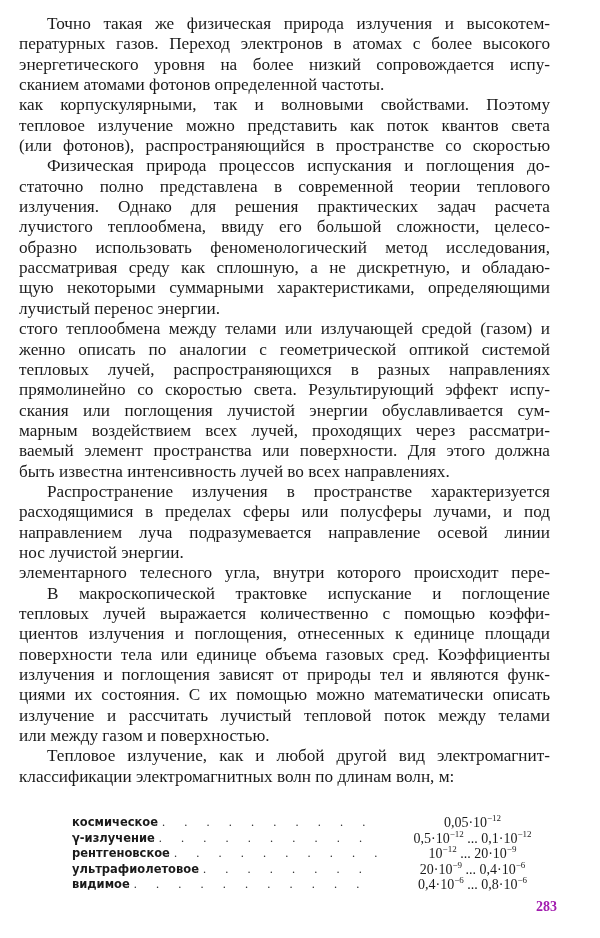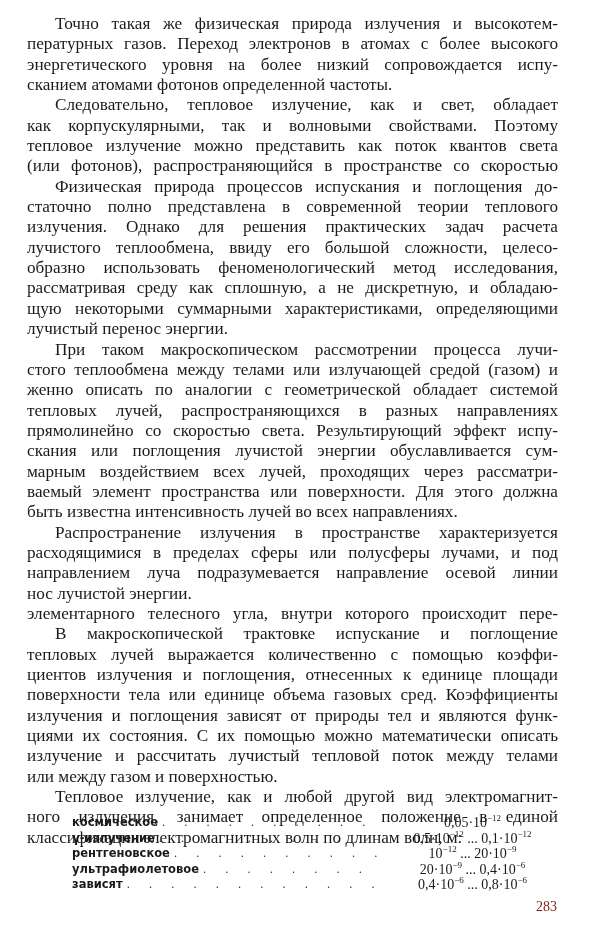--- a/index.html
+++ b/index.html
@@ -1,18 +1,18 @@
 <!DOCTYPE html>
 <html><head>
 <meta charset="utf-8">
 <style>
   html, body { margin: 0; padding: 0; background: #ffffff; }
   body { width: 600px; height: 938px; position: relative; overflow: hidden; }
   .page {
-    position: absolute; left: 27px; top: 14px; width: 531px;
+    position: absolute; left: 19px; top: 14px; width: 531px;
     font-family: "Liberation Serif", "DejaVu Serif", serif;
     font-size: 17.2px; line-height: 20.35px; color: #1a1a1a;
   }
   .line {
     display: block; white-space: nowrap; text-align: justify;
     text-align-last: justify; height: 20.35px; overflow: visible;
   }
   .line.last { text-align-last: left; }
   .line.indent { padding-left: 28px; }
   .table {
@@ -23,57 +23,55 @@
   .row { display: flex; height: 15.6px; align-items: center; }
   .row .name { font-family: "DejaVu Sans", sans-serif; font-weight: bold; font-size: 11.5px; white-space: nowrap; }
   .row .dots {
     flex: 1; overflow: hidden; white-space: nowrap; margin: 0 6px 0 4px;
     letter-spacing: 8px; color: #333;
   }
   .row .val { width: 175px; text-align: center; font-size: 14px; white-space: nowrap; }
   .row .val sup { font-size: 9px; vertical-align: 6px; line-height: 0; }
   .pagenum {
     position: absolute; left: 536px; top: 899px;
-    font-family: "Liberation Serif", serif; font-size: 14px; font-weight: normal; color: #7f1d1d;
+    font-family: "Liberation Serif", serif; font-size: 14px; font-weight: bold; color: #a21caf;
   }
 </style>
 </head>
 <body>
 
 <div class="page">
 
   <div>
     <span class="line indent">Точно такая же физическая природа излучения и высокотем-</span>
     <span class="line">пературных газов. Переход электронов в атомах с более высокого</span>
     <span class="line">энергетического уровня на более низкий сопровождается испу-</span>
     <span class="line last">сканием атомами фотонов определенной частоты.</span>
   </div>
 
   <div>
-    <span class="line indent">Следовательно, тепловое излучение, как и свет, обладает</span>
     <span class="line">как корпускулярными, так и волновыми свойствами. Поэтому</span>
     <span class="line">тепловое излучение можно представить как поток квантов света</span>
     <span class="line">(или фотонов), распространяющийся в пространстве со скоростью</span>
   </div>
 
   <div>
     <span class="line indent">Физическая природа процессов испускания и поглощения до-</span>
     <span class="line">статочно полно представлена в современной теории теплового</span>
     <span class="line">излучения. Однако для решения практических задач расчета</span>
     <span class="line">лучистого теплообмена, ввиду его большой сложности, целесо-</span>
     <span class="line">образно использовать феноменологический метод исследования,</span>
     <span class="line">рассматривая среду как сплошную, а не дискретную, и обладаю-</span>
     <span class="line">щую некоторыми суммарными характеристиками, определяющими</span>
     <span class="line last">лучистый перенос энергии.</span>
   </div>
 
   <div>
-    <span class="line indent">При таком макроскопическом рассмотрении процесса лучи-</span>
     <span class="line">стого теплообмена между телами или излучающей средой (газом) и</span>
-    <span class="line">женно описать по аналогии с геометрической обладает системой</span>
+    <span class="line">женно описать по аналогии с геометрической оптикой системой</span>
     <span class="line">тепловых лучей, распространяющихся в разных направлениях</span>
     <span class="line">прямолинейно со скоростью света. Результирующий эффект испу-</span>
     <span class="line">скания или поглощения лучистой энергии обуславливается сум-</span>
     <span class="line">марным воздействием всех лучей, проходящих через рассматри-</span>
     <span class="line">ваемый элемент пространства или поверхности. Для этого должна</span>
     <span class="line last">быть известна интенсивность лучей во всех направлениях.</span>
   </div>
 
   <div>
     <span class="line indent">Распространение излучения в пространстве характеризуется</span>
@@ -89,21 +87,20 @@
     <span class="line">циентов излучения и поглощения, отнесенных к единице площади</span>
     <span class="line">поверхности тела или единице объема газовых сред. Коэффициенты</span>
     <span class="line">излучения и поглощения зависят от природы тел и являются функ-</span>
     <span class="line">циями их состояния. С их помощью можно математически описать</span>
     <span class="line">излучение и рассчитать лучистый тепловой поток между телами</span>
     <span class="line last">или между газом и поверхностью.</span>
   </div>
 
   <div>
     <span class="line indent">Тепловое излучение, как и любой другой вид электромагнит-</span>
-    <span class="line">ного излучения, занимает определенное положение в единой</span>
     <span class="line last">классификации электромагнитных волн по длинам волн, м:</span>
   </div>
 </div>
 
 <div class="table">
   <div class="row">
     <span class="name">космическое</span>
     <span class="dots">. . . . . . . . . . . . . . . . . . . . . . .</span>
     <span class="val"><span>0,05·10</span><sup>−12</sup><span></span><span></span><sup></sup></span>
   </div>
@@ -116,19 +113,19 @@
     <span class="name">рентгеновское</span>
     <span class="dots">. . . . . . . . . . . . . . . . . . . . . . .</span>
     <span class="val"><span>10</span><sup>−12</sup><span> ... </span><span>20·10</span><sup>−9</sup></span>
   </div>
   <div class="row">
     <span class="name">ультрафиолетовое</span>
     <span class="dots">. . . . . . . . . . . . . . . . . . . . . . .</span>
     <span class="val"><span>20·10</span><sup>−9</sup><span> ... </span><span>0,4·10</span><sup>−6</sup></span>
   </div>
   <div class="row">
-    <span class="name">зависят</span>
+    <span class="name">видимое</span>
     <span class="dots">. . . . . . . . . . . . . . . . . . . . . . .</span>
     <span class="val"><span>0,4·10</span><sup>−6</sup><span> ... </span><span>0,8·10</span><sup>−6</sup></span>
   </div>
 </div>
 
 <div class="pagenum">283</div>
 
 </body></html>

